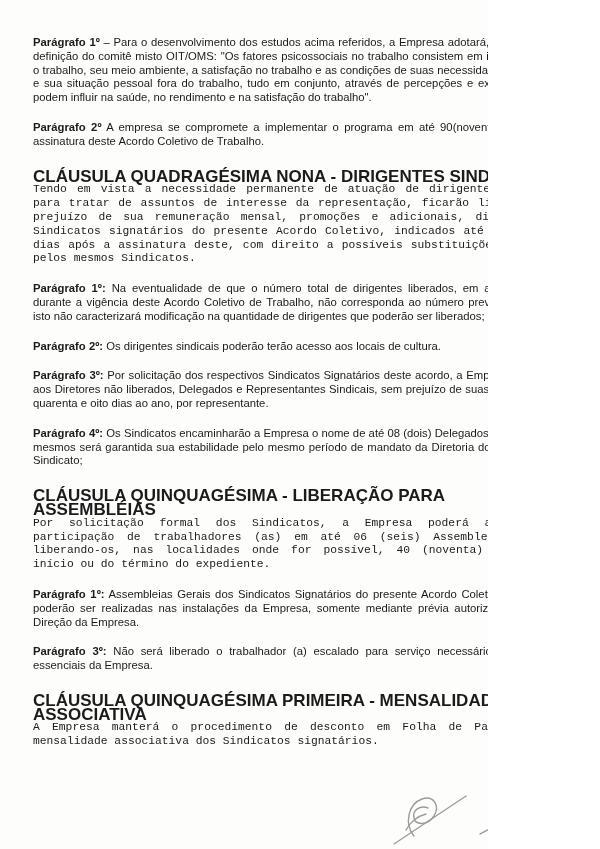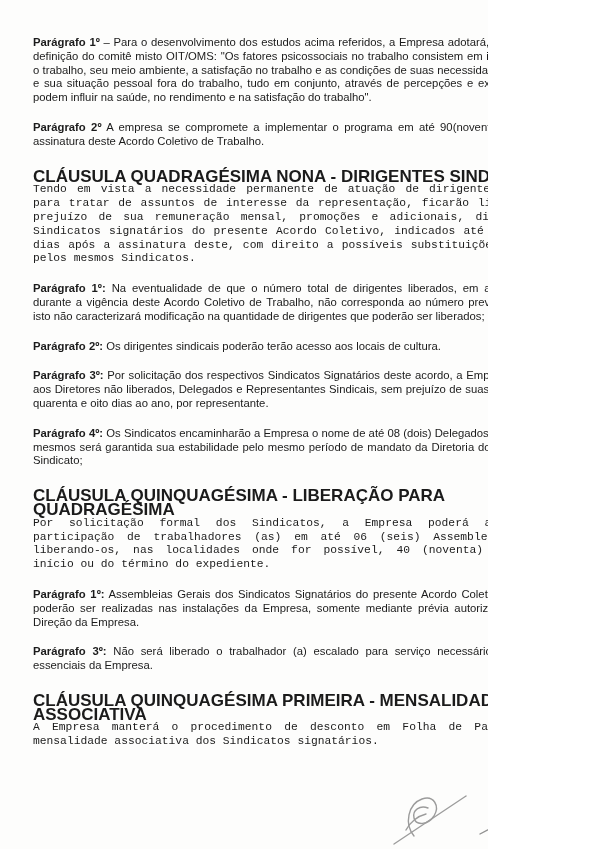--- a/index.html
+++ b/index.html
@@ -76,21 +76,21 @@
 
     <p class="block para"><span class="b">Parágrafo 1º:</span><span> </span><span>Na eventualidade de que o número total de dirigentes liberados, em algum momento durante a vigência deste Acordo Coletivo de Trabalho, não corresponda ao número previsto no "caput", isto não caracterizará modificação na quantidade de dirigentes que poderão ser liberados;</span></p>
 
     <p class="block para"><span class="b">Parágrafo 2º:</span><span> </span><span>Os dirigentes sindicais poderão terão acesso aos locais de cultura.</span></p>
 
     <p class="block para"><span class="b">Parágrafo 3º:</span><span> </span><span>Por solicitação dos respectivos Sindicatos Signatários deste acordo, a Empresa concederá aos Diretores não liberados, Delegados e Representantes Sindicais, sem prejuízo de suas remunerações, quarenta e oito dias ao ano, por representante.</span></p>
 
     <p class="block para"><span class="b">Parágrafo 4º:</span><span> </span><span>Os Sindicatos encaminharão a Empresa o nome de até 08 (dois) Delegados Sindicais e aos mesmos será garantida sua estabilidade pelo mesmo período de mandato da Diretoria do seu respectivo Sindicato;</span></p>
 
     <div class="block clause">
-      <h2 class="clause-heading">CLÁUSULA QUINQUAGÉSIMA - LIBERAÇÃO PARA QUADRAGÉSIMA</h2>
+      <h2 class="clause-heading">CLÁUSULA QUINQUAGÉSIMA - LIBERAÇÃO PARA ASSEMBLÉIAS</h2>
       <p class="clause-body">Por solicitação formal dos Sindicatos, a Empresa poderá autorizar a participação de trabalhadores (as) em até 06 (seis) Assembleias Gerais, liberando-os, nas localidades onde for possível, 40 (noventa) minutos no início ou do término do expediente.</p>
     </div>
 
     <p class="block para"><span class="b">Parágrafo 1º:</span><span> </span><span>Assembleias Gerais dos Sindicatos Signatários do presente Acordo Coletivo de Trabalho poderão ser realizadas nas instalações da Empresa, somente mediante prévia autorização formal da Direção da Empresa.</span></p>
 
 
     <p class="block para"><span class="b">Parágrafo 3º:</span><span> </span><span>Não será liberado o trabalhador (a) escalado para serviço necessário às atividades essenciais da Empresa.</span></p>
 
     <div class="block clause">
       <h2 class="clause-heading">CLÁUSULA QUINQUAGÉSIMA PRIMEIRA - MENSALIDADE ASSOCIATIVA</h2>

